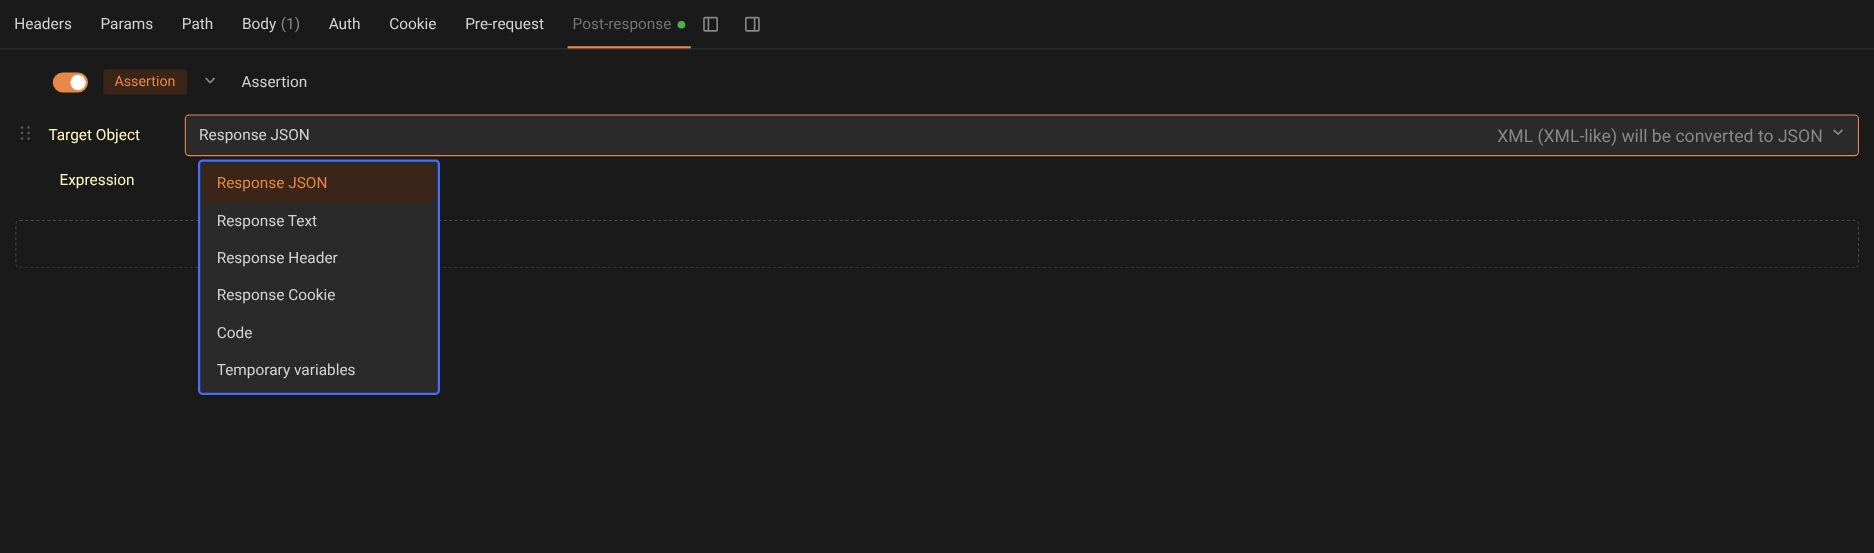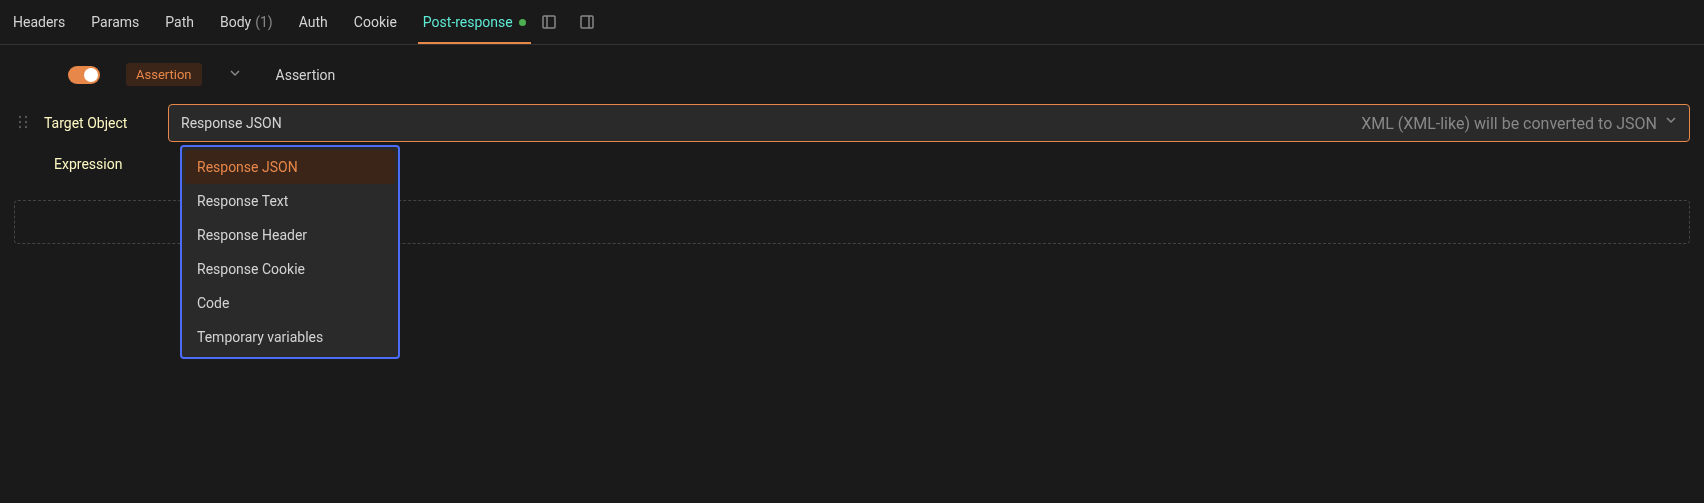--- a/index.html
+++ b/index.html
@@ -36,21 +36,21 @@
       padding: 0 13px;
       height: 100%;
       display: flex;
       align-items: center;
       cursor: pointer;
       color: #d4d4d4;
       position: relative;
     }
     
     .tab.active {
-      color: #5eead4;
+      color: #737373;
     }
     
     .tab.active::after {
       content: '';
       position: absolute;
       bottom: 0;
       left: 8px;
       right: 8px;
       height: 2px;
       background: #e8874a;
@@ -83,22 +83,21 @@
       width: 20px;
       height: 20px;
       cursor: pointer;
       color: #888;
     }
     
     .assertion-row {
       display: flex;
       align-items: center;
       padding: 18px 48px;
-      gap: 26px;
-      margin-left: 20px;
+      gap: 14px;
     }
     
     .toggle-switch {
       width: 32px;
       height: 18px;
       background: #e8874a;
       border-radius: 9px;
       position: relative;
       cursor: pointer;
     }
@@ -243,20 +242,23 @@
       </div>
     <div class="tab">
         <span>Body</span>
         <span class="tab-count">(1)</span>
       </div>
     <div class="tab">
         <span>Auth</span>
       </div>
     <div class="tab">
         <span>Cookie</span>
+      </div>
+    <div class="tab">
+        <span>Pre-request</span>
       </div>
     <div class="tab active">
         <span>Post-response</span>
         <span class="tab-dot"></span>
       </div>
   </div>
   <div class="top-right-icons">
     <div class="icon-btn">
       <svg width="16" height="16" viewBox="0 0 16 16" fill="none" stroke="currentColor" stroke-width="1.5">
           <rect x="2" y="2" width="12" height="12" rx="1"></rect>

